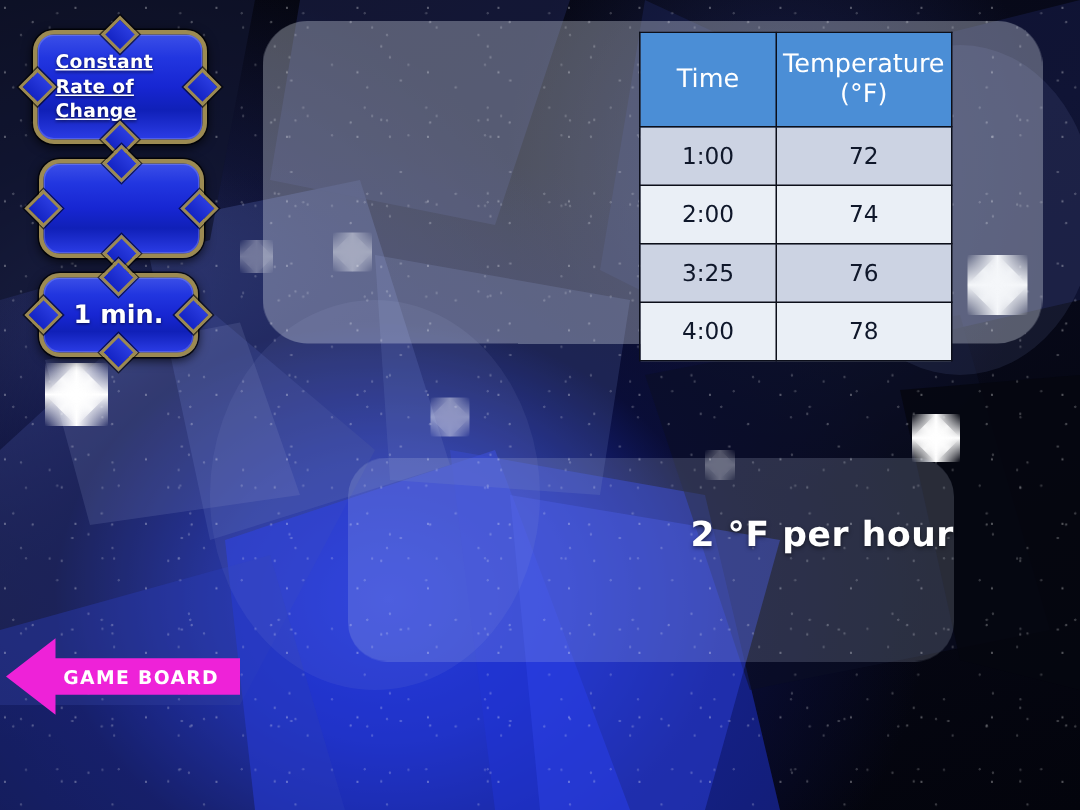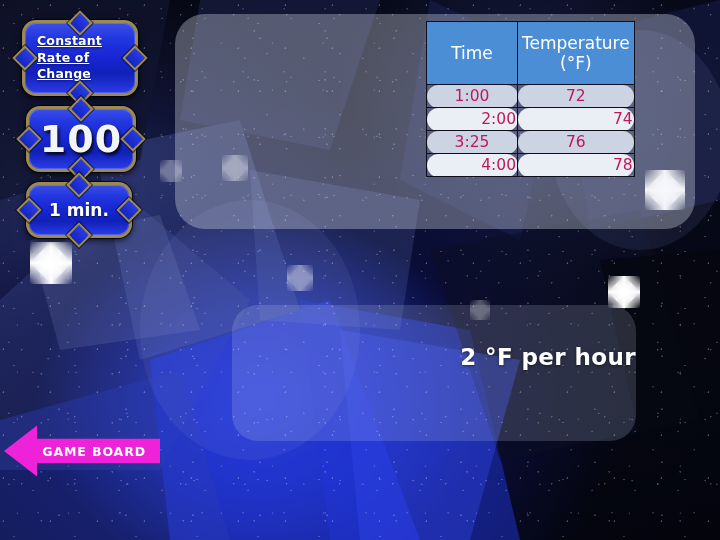--- a/index.html
+++ b/index.html
@@ -187,28 +187,27 @@
   #data-table th {
     background: #4b8ed6;
     color: #ffffff;
     font-size: 17px;
     font-weight: normal;
     line-height: 1.2;
     height: 63px;
     padding: 2px 4px;
   }
   #data-table td {
-    color: #be185d;
+    color: #0f172a;
     font-size: 15.5px;
     font-weight: normal;
-    height: 23px;
-    border-radius: 19px;
+    height: 39px;
   }
   #data-table tr.r-odd  td { background: #ccd3e3; }
-  #data-table tr.r-even td { background: #eaeff6; text-align: right; }
+  #data-table tr.r-even td { background: #eaeff6; }
 
   
   #answer-text {
     position: absolute;
     left: 232px; top: 344px;
     width: 404px;
     text-align: right;
     color: #ffffff;
     font-family: "DejaVu Sans", sans-serif;
     font-size: 23px;
@@ -303,21 +302,20 @@
     <span class="ptext" style="white-space:pre-line;text-decoration:underline;">Constant
 Rate of
 Change</span>
   </div>
 
   <div class="plaque" id="plaque-points">
     <span class="lobe l"></span>
     <span class="lobe r"></span>
     <span class="lobe t"></span>
     <span class="lobe b"></span>
-    <span class="ptext">100</span>
   </div>
 
   <div class="plaque" id="plaque-timer">
     <span class="lobe l"></span>
     <span class="lobe r"></span>
     <span class="lobe t"></span>
     <span class="lobe b"></span>
     <span class="ptext">1 min.</span>
   </div>
 

